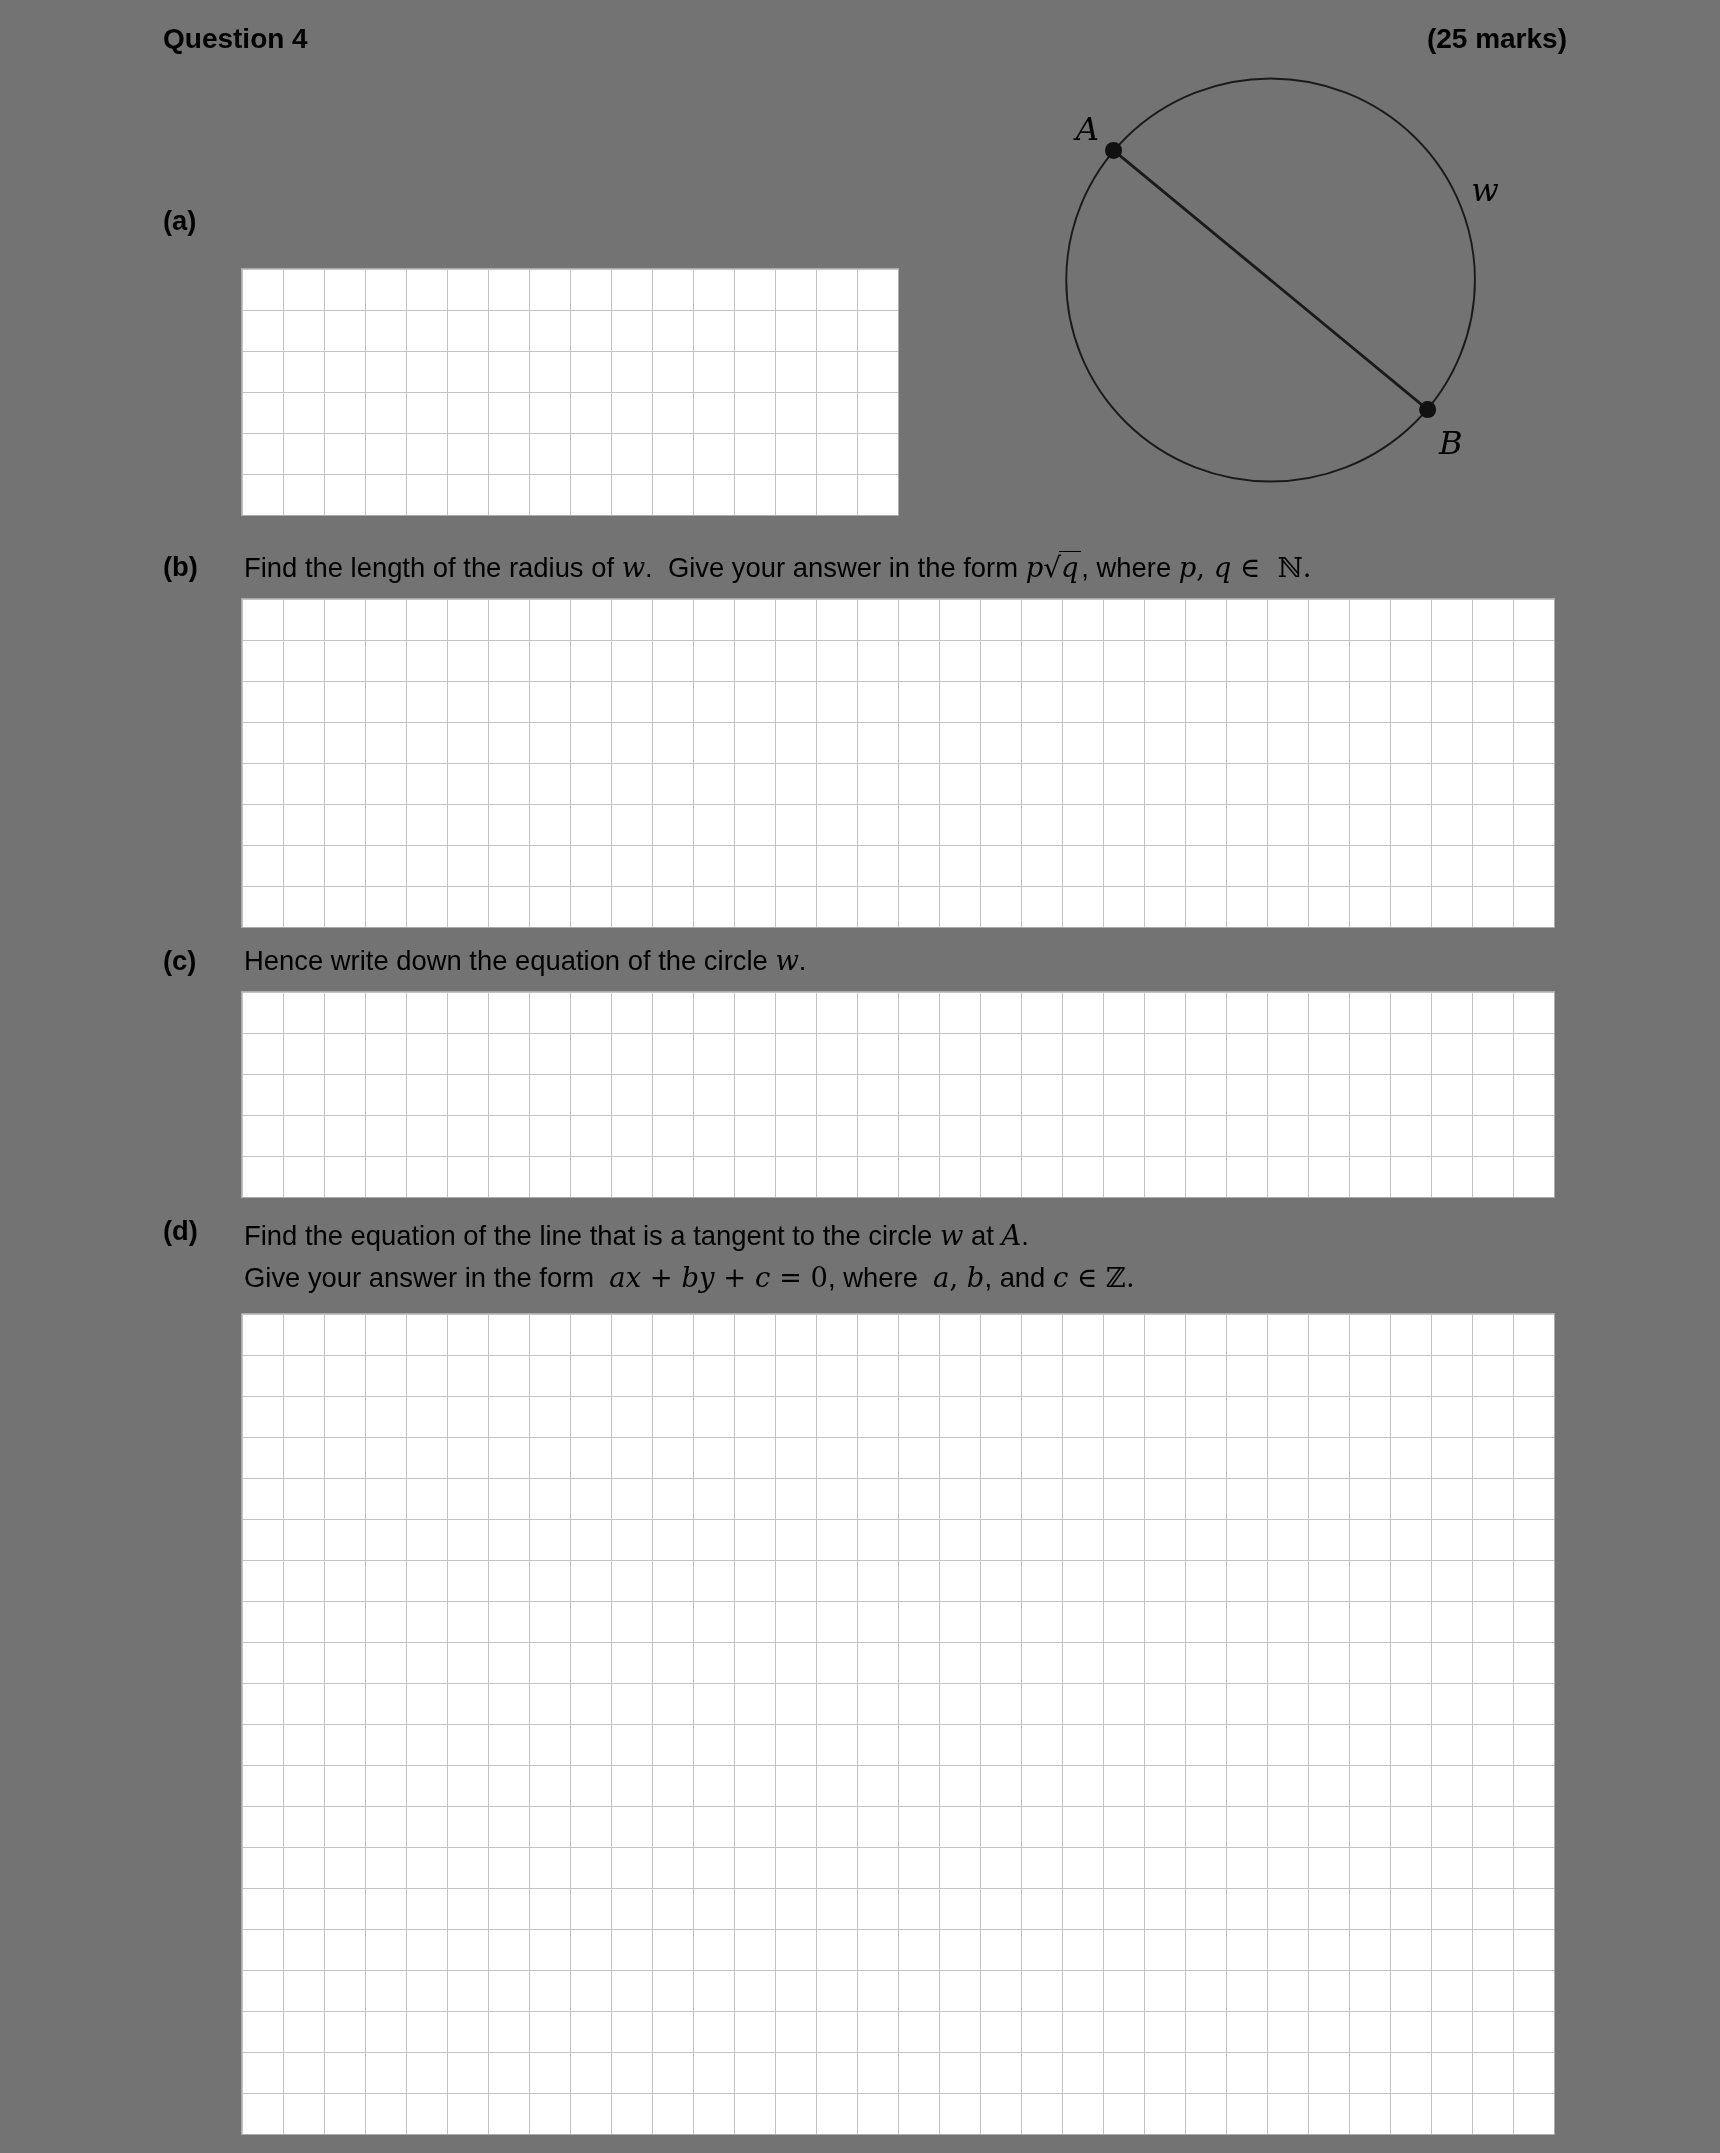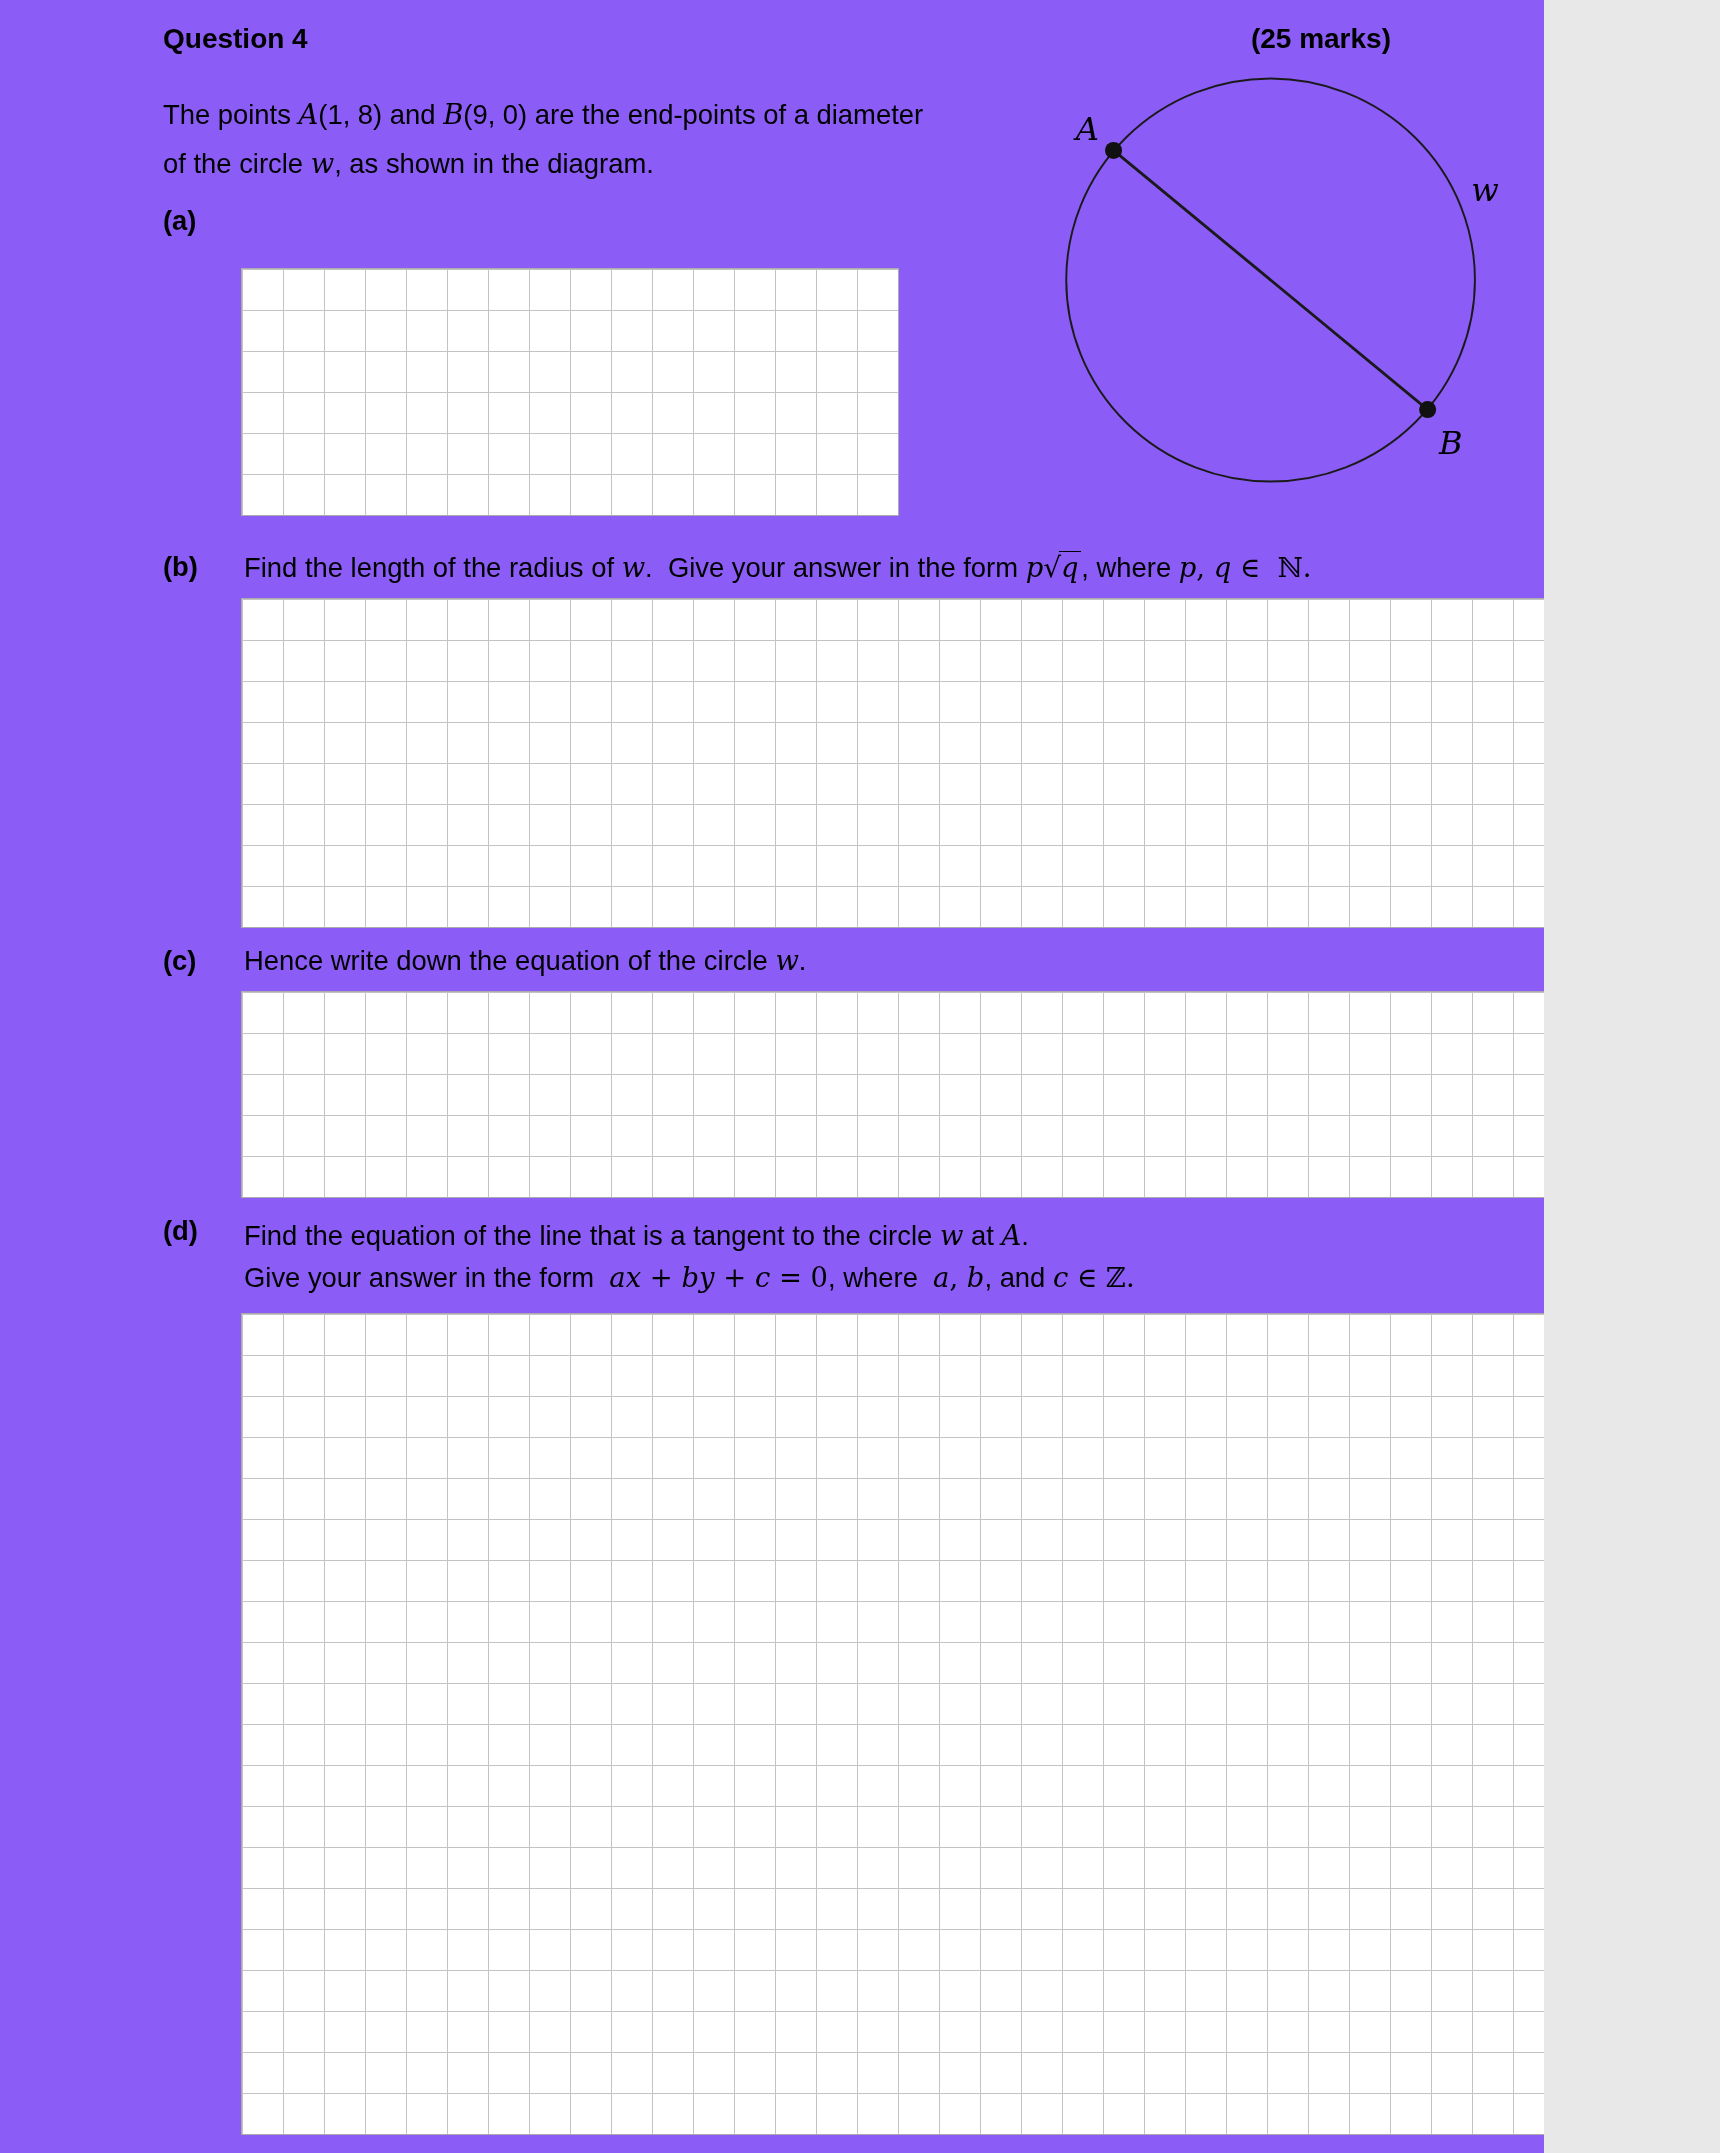--- a/index.html
+++ b/index.html
@@ -1,20 +1,20 @@
 <!DOCTYPE html>
 <html style="font-size:15px"><head>
 <meta charset="utf-8">
 <style>
   html, body { margin: 0; padding: 0; background: #e8e8e8; }
   .page {
     position: relative;
-    width: 1544px;
+    width: 1720px;
     height: 2154px;
-    background: #8b5cf6;
+    background: #737373;
     font-family: "Liberation Sans", "DejaVu Sans", sans-serif;
     font-size: 27.4px;
     color: #000;
     overflow: hidden;
   }
   .abs { position: absolute; }
   .qhead  { left: 163px; top: 23px;  font-size: 28px; font-weight: 700; }
   .marks  { right: 153px; top: 23px; font-size: 28px; font-weight: 700; margin-left: 24px; }
   .intro  { left: 163px; top: 90px; line-height: 49px; }
   .part-label { position: absolute; left: 163px; font-weight: 700; }
@@ -46,24 +46,20 @@
   .dlabel { font-family: "DejaVu Serif", "Liberation Serif", serif; font-style: italic; font-size: 34px; fill: #000; }
 </style>
 </head>
 <body>
 
 <div class="page">
 
   <div class="abs qhead">Question 4</div>
   <div class="abs marks">(25 marks)</div>
 
-  <div class="abs intro">
-    <div><span>The points </span><span class="mv">A</span><span>(1, 8) and </span><span class="mv">B</span><span>(9, 0) are the end-points of a diameter</span></div>
-    <div><span>of the circle </span><span class="mv">w</span><span>, as shown in the diagram.</span></div>
-  </div>
 
   <svg class="diagram" width="456" height="428" viewBox="0 0 482 452" style="font-size:29px">
     <ellipse cx="230" cy="226" rx="216" ry="213" fill="none" stroke="#1a1a1a" stroke-width="2"></ellipse>
     <line x1="64" y1="89" x2="396" y2="363" stroke="#1a1a1a" stroke-width="3"></line>
     <circle cx="64" cy="89" r="9" fill="#111"></circle>
     <circle cx="396" cy="363" r="9" fill="#111"></circle>
     <text class="dlabel" x="24" y="78">A</text>
     <text class="dlabel" x="408" y="410">B</text>
     <text class="dlabel" x="442" y="142">w</text>
   </svg>

